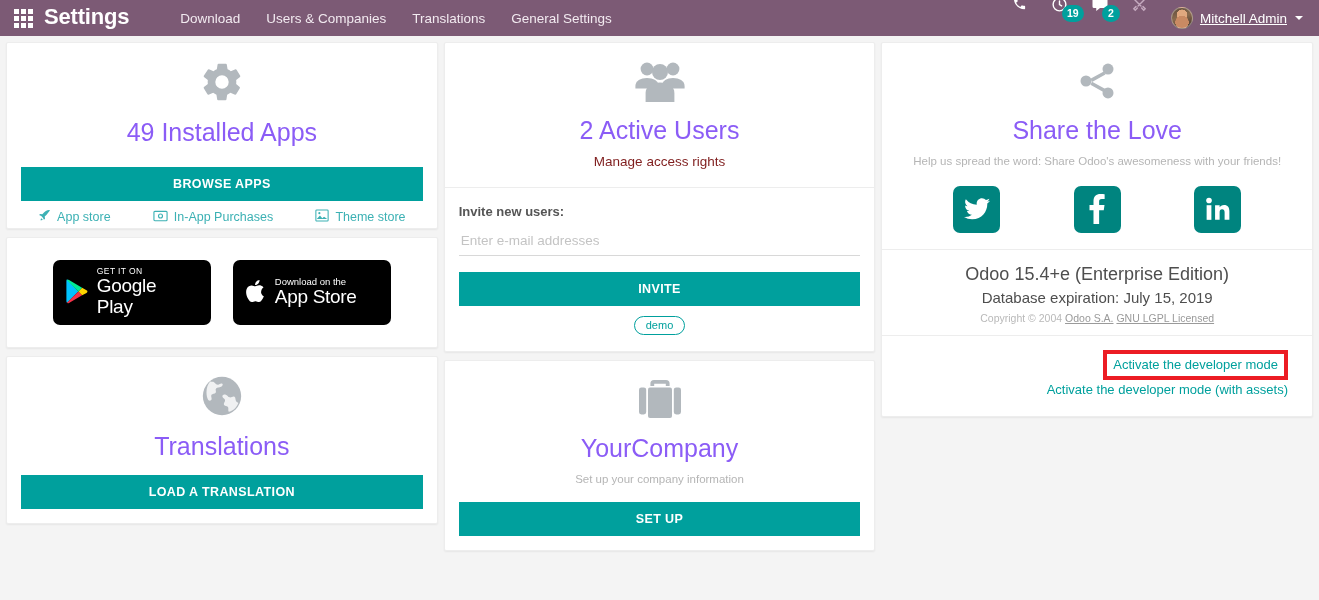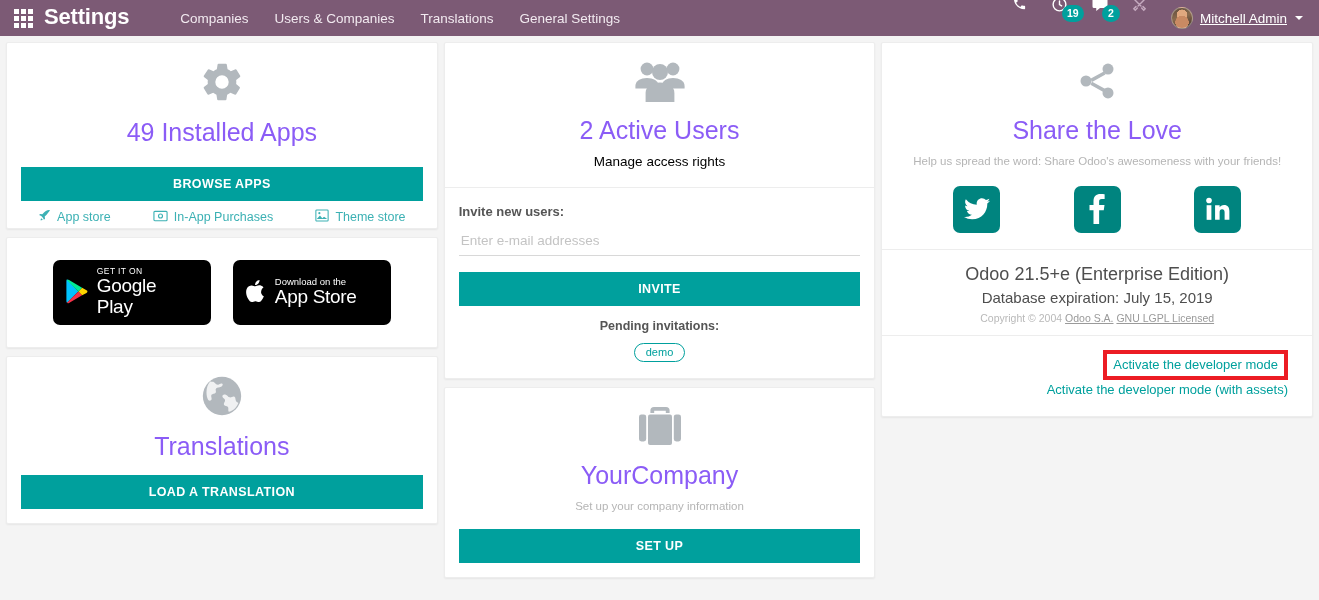--- a/index.html
+++ b/index.html
@@ -138,21 +138,21 @@
     font-size: 11.5px;
     color: #b5b5b5;
     margin-top: 8px;
     padding: 0 12px;
     line-height: 1.45;
   }
   .card-link {
     display: block;
     text-align: center;
     font-size: 13.5px;
-    color: #000000;
+    color: #7f1d1d;
     text-decoration: none;
     margin-top: 9px;
     cursor: pointer;
   }
 
   .btn-primary {
     display: block;
     width: 100%;
     background: #00a09d;
     color: #fff;
@@ -307,21 +307,21 @@
         <i></i>
         <i></i>
         <i></i>
         <i></i>
         <i></i>
       </div>
   </div>
   <div class="brand">Settings</div>
 
   <nav class="menus">
-    <a>Companies</a>
+    <a>Download</a>
     <a>Users &amp; Companies</a>
     <a>Translations</a>
     <a>General Settings</a>
   </nav>
 
   <div class="nav-right">
 
     <div class="nav-icon">
       <svg width="15" height="15" viewBox="0 0 24 24" fill="#fff">
         <path d="M6.6 10.8c1.4 2.8 3.8 5.2 6.6 6.6l2.2-2.2c.3-.3.7-.4 1-.2 1.2.4 2.4.6 3.6.6.6 0 1 .4 1 1V20c0 .6-.4 1-1 1C10.6 21 3 13.4 3 4c0-.6.4-1 1-1h3.5c.6 0 1 .4 1 1 0 1.3.2 2.5.6 3.6.1.4 0 .8-.2 1.1l-2.3 2.1z"></path>
@@ -462,21 +462,20 @@
       </div>
       <div class="card-title">2 Active Users</div>
       <a class="card-link">Manage access rights</a>
       <div style="height:18px;"></div>
       <div class="divider"></div>
       <div class="card-pad" style="padding:16px 14px 16px;">
         <div class="field-label">Invite new users:</div>
         <input class="email-input" type="text" placeholder="Enter e-mail addresses" style="">
         <div style="height:16px;"></div>
         <button class="btn-primary">INVITE</button>
-        <div class="pending-label">Pending invitations:</div>
         <div class="pending-list">
           <span class="pill">demo</span>
         </div>
       </div>
     </div>
 
     <div class="card">
       <div class="big-icon">
         <svg width="48" height="44" viewBox="0 0 24 22" fill="#b2b8bd">
           <path d="M9 1.5h6a1.8 1.8 0 011.8 1.8v1.2h-1.9V3.4H9.1v1.1H7.2V3.3A1.8 1.8 0 019 1.5z"></path>
@@ -523,21 +522,21 @@
             <rect x="1.5" y="7.5" width="4.4" height="13.5"></rect>
             <circle cx="3.7" cy="3.2" r="2.6"></circle>
             <path d="M9.3 7.5h4.2v1.9c.7-1.2 2.1-2.2 4.1-2.2 3.5 0 4.9 2.1 4.9 5.9V21h-4.4v-6.7c0-1.9-.7-3-2.4-3-1.5 0-2.2 1-2.2 3V21H9.3z"></path>
           </svg>
         </div>
       </div>
 
       <div class="divider"></div>
 
       <div class="version-block">
-        <div class="version-title">Odoo 21.5+e (Enterprise Edition)</div>
+        <div class="version-title">Odoo 15.4+e (Enterprise Edition)</div>
         <div class="version-sub">Database expiration: July 15, 2019</div>
         <div class="copyright">
           <span>Copyright © 2004 </span><a>Odoo S.A.</a> <a>GNU LGPL Licensed</a>
         </div>
       </div>
 
       <div class="divider"></div>
 
       <div class="dev-block">
         <span class="highlight-wrap">

